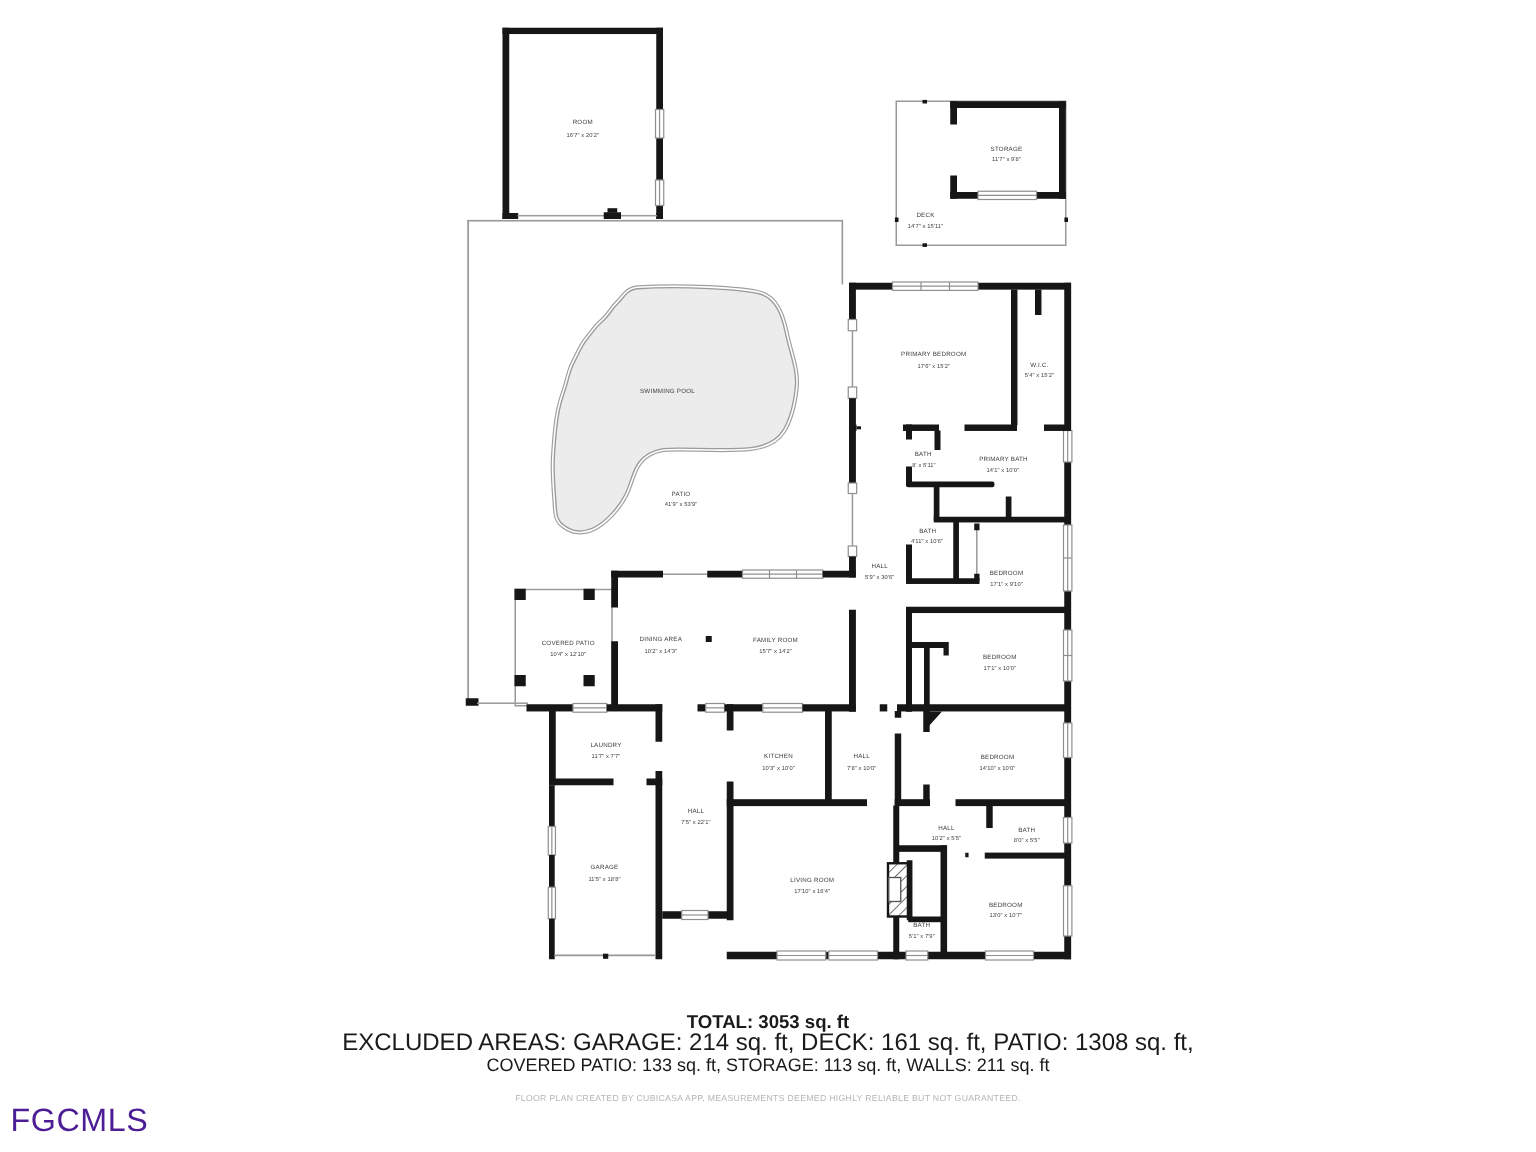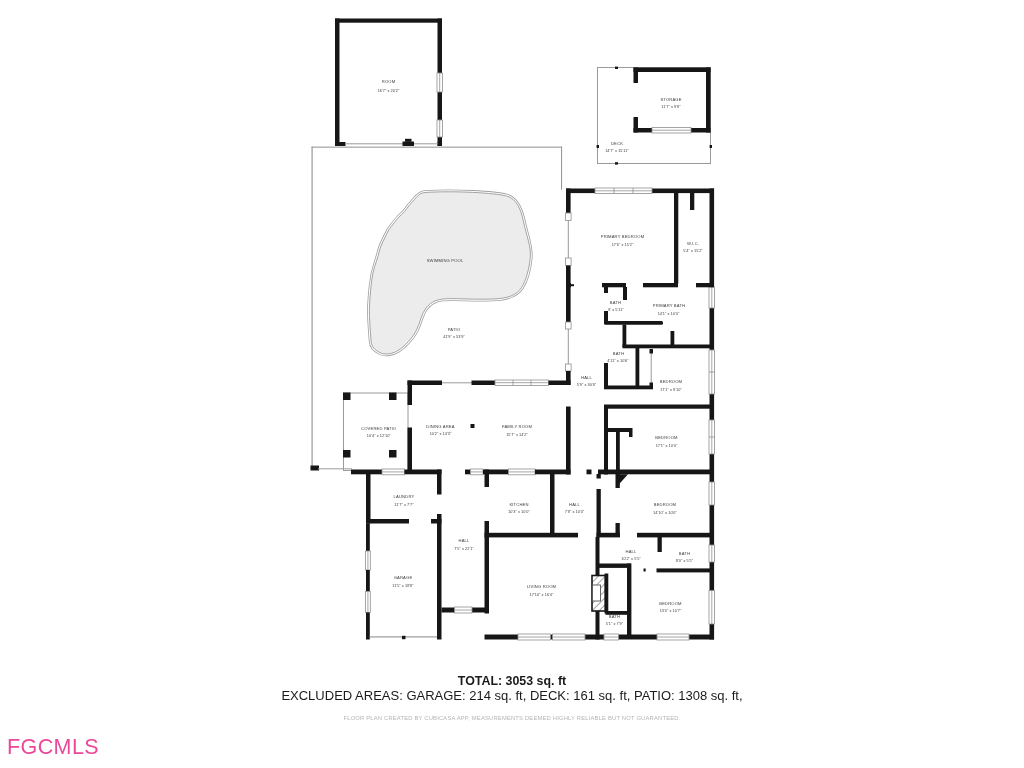--- a/index.html
+++ b/index.html
@@ -496,18 +496,19 @@
 <rect x="627" y="563.5" width="4.4" height="73" fill="#161616"></rect>
 
 <text x="670.5" y="604.5" text-anchor="middle" class="rm">BEDROOM</text>
 <text x="670.5" y="611.5" text-anchor="middle" class="dim">13'0" x 10'7"</text>
 </g>
 
 </svg>
 
 <div style="position:absolute;left:0;top:674px;width:1024px;text-align:center;color:#1a1a1a;">
   <div style="font-size:12.4px;font-weight:bold;line-height:14.6px;">TOTAL: 3053 sq. ft</div>
-  <div style="font-size:13px;line-height:14.8px;">EXCLUDED AREAS: GARAGE: 214 sq. ft, DECK: 161 sq. ft, PATIO: 1308 sq. ft,</div>
+  <div style="font-size:16px;line-height:14.8px;">EXCLUDED AREAS: GARAGE: 214 sq. ft, DECK: 161 sq. ft, PATIO: 1308 sq. ft,</div>
+  <div style="font-size:12px;line-height:14.8px;">COVERED PATIO: 133 sq. ft, STORAGE: 113 sq. ft, WALLS: 211 sq. ft</div>
   <div style="font-size:5.8px;color:#b5b5b5;margin-top:12px;letter-spacing:.2px;">FLOOR PLAN CREATED BY CUBICASA APP, MEASUREMENTS DEEMED HIGHLY RELIABLE BUT NOT GUARANTEED.</div>
 </div>
 
-<div style="position:absolute;left:7px;top:735px;font-size:21.5px;color:#ec4899;letter-spacing:.4px;">FGCMLS</div>
+<div style="position:absolute;left:7px;top:735px;font-size:21.5px;color:#4c1d95;letter-spacing:.4px;">FGCMLS</div>
 </div>
 
 </body></html>

